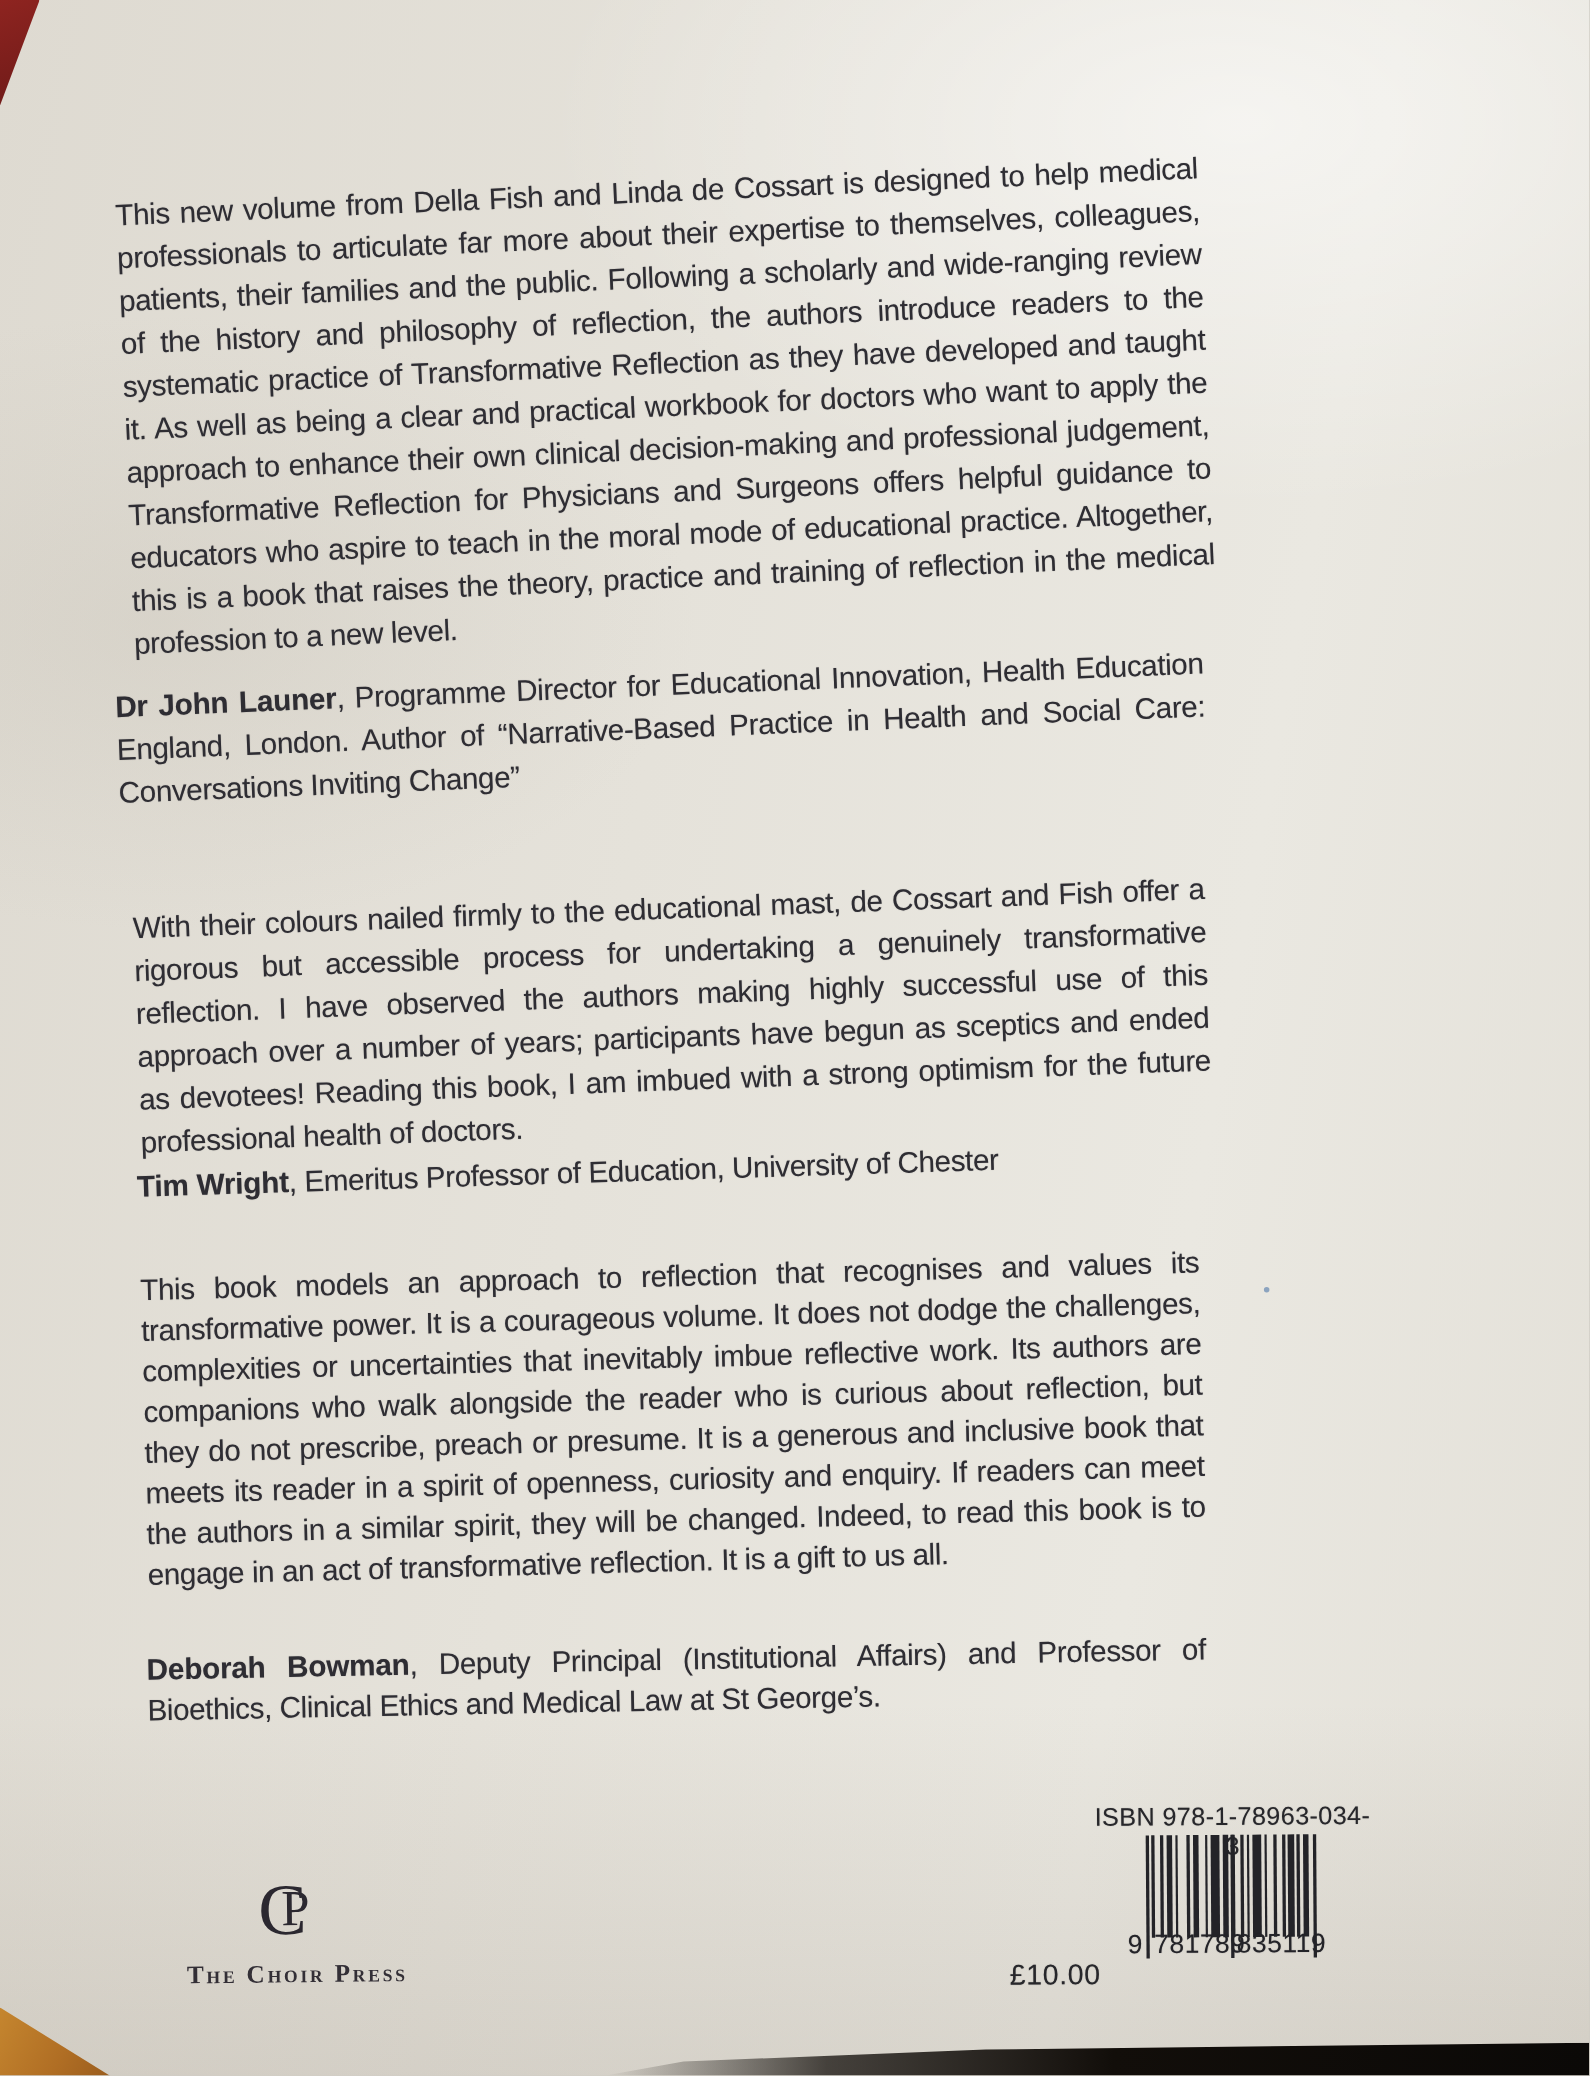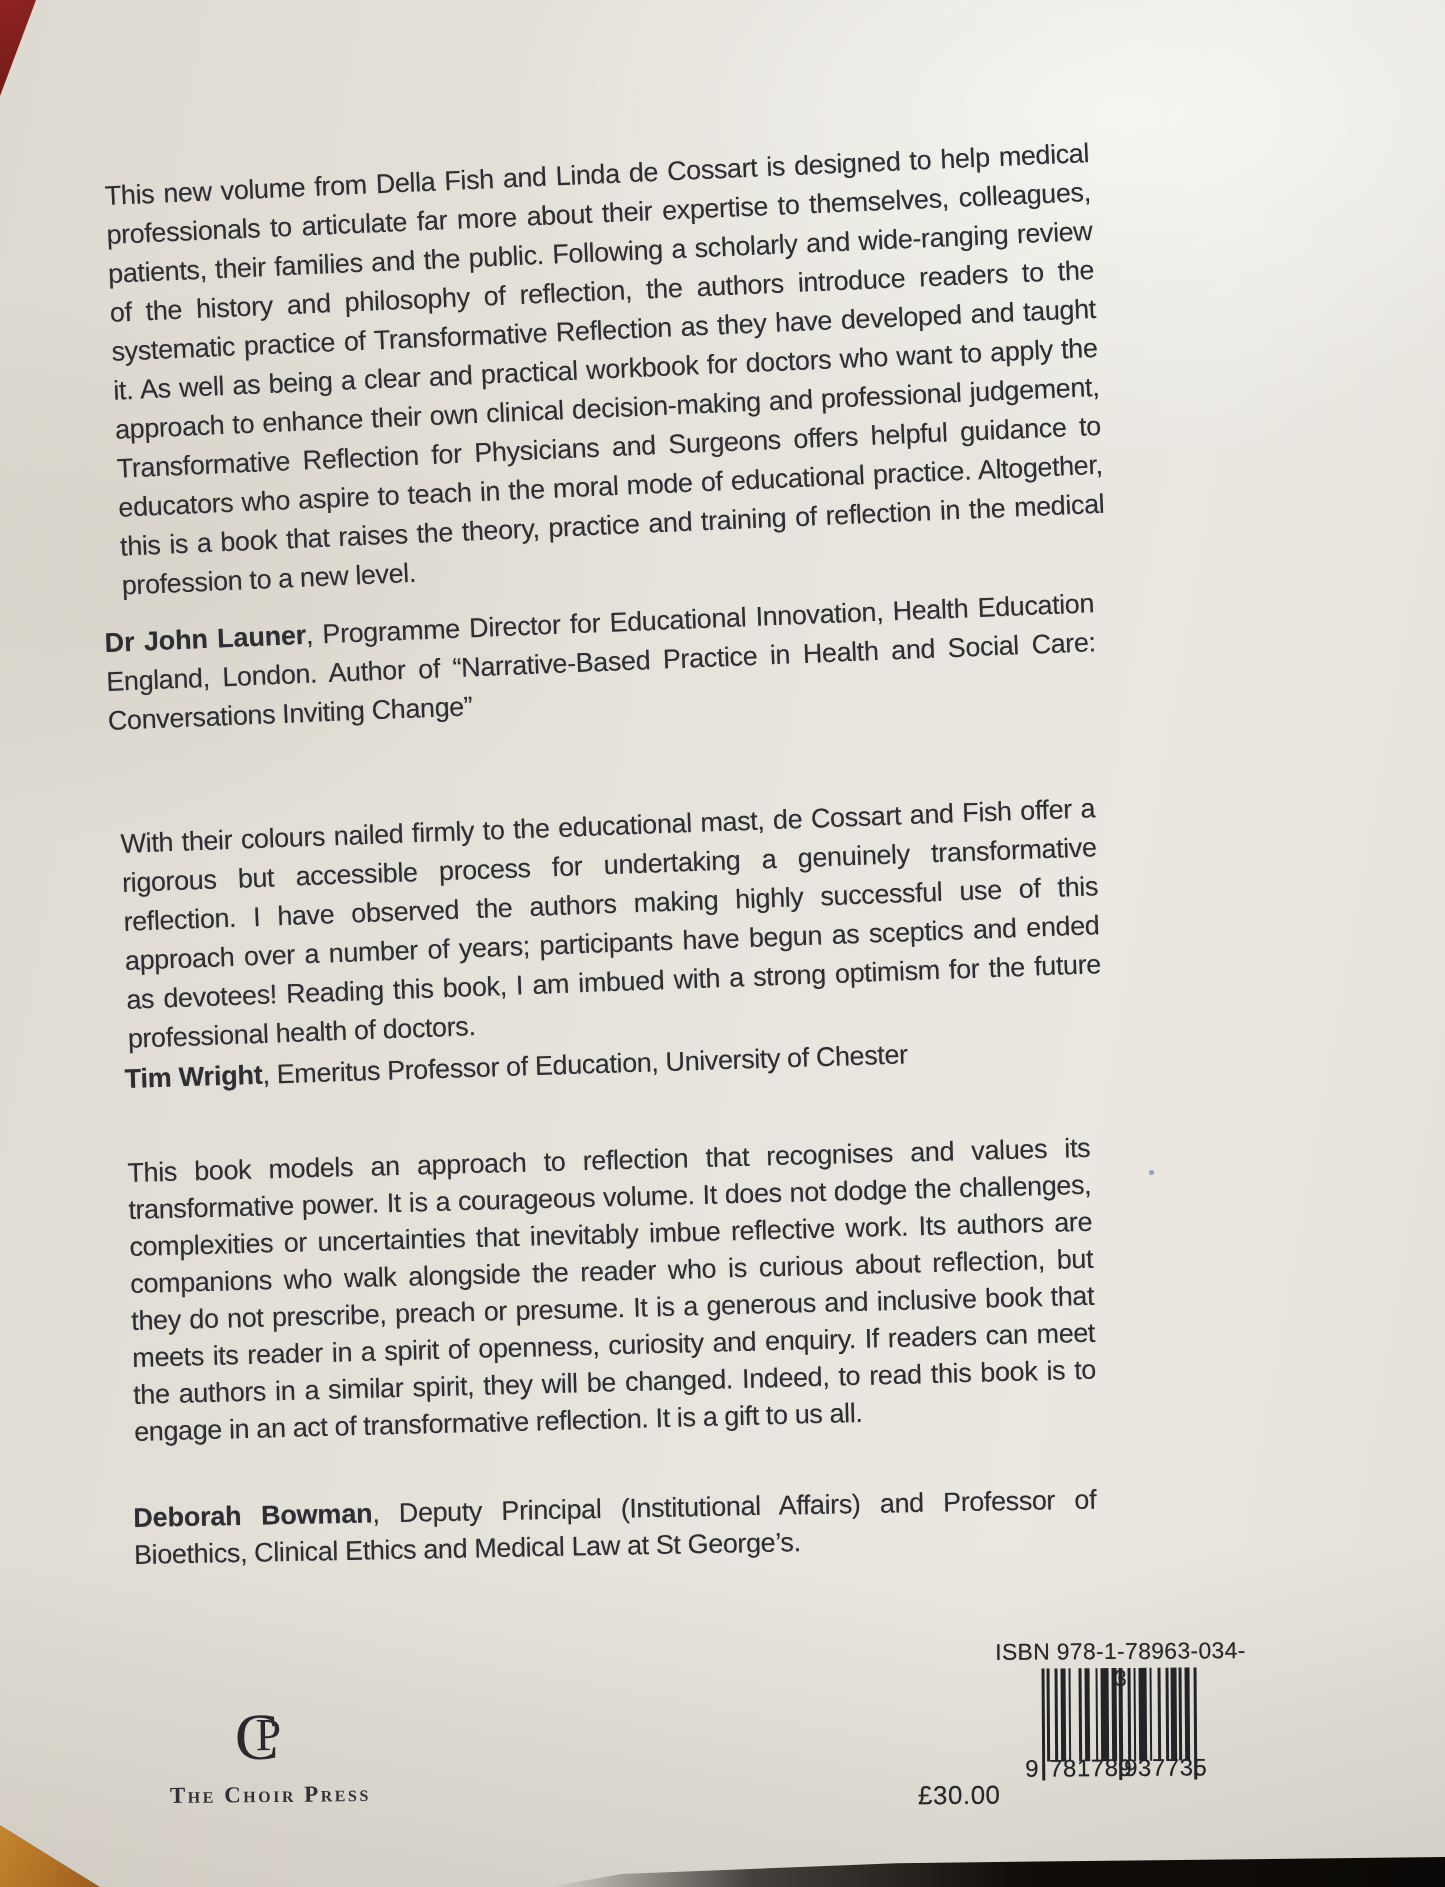--- a/index.html
+++ b/index.html
@@ -110,21 +110,21 @@
   <p class="txt attr deborah"><strong>Deborah Bowman</strong><span>,  Deputy Principal (Institutional Affairs) and Professor of Bioethics, Clinical Ethics and Medical Law at St George’s.</span></p>
 
   <div class="publisher">
     <div class="monogram">
       <span class="mc">C</span>
       <span class="mp">P</span>
     </div>
     <div class="pub-name">The Choir Press</div>
   </div>
 
-  <div class="price">£30.00</div>
+  <div class="price">£10.00</div>
 
   <div class="isbn-block">
     <div class="isbn-label">ISBN 978-1-78963-034-3</div>
     <div class="bars-area">
         <i style="left:0.00px;width:2.70px"></i>
         <i style="left:8.11px;width:2.70px"></i>
         <i style="left:13.52px;width:5.41px"></i>
         <i style="left:21.63px;width:2.70px"></i>
         <i style="left:32.44px;width:2.70px"></i>
         <i style="left:37.85px;width:5.41px"></i>
@@ -140,20 +140,20 @@
         <i style="left:118.96px;width:2.70px"></i>
         <i style="left:124.37px;width:5.41px"></i>
         <i style="left:132.48px;width:2.70px"></i>
         <i style="left:137.89px;width:5.41px"></i>
       </div>
     <div class="guard g1"></div>
     <div class="guard g2"></div>
     <div class="guard g3"></div>
     <div class="bc-digits d-left">9</div>
     <div class="bc-digits d-mid">781789</div>
-    <div class="bc-digits d-right">937735</div>
+    <div class="bc-digits d-right">835119</div>
   </div>
 
   <div class="speck"></div>
   <div class="wood-corner"></div>
   <div class="shadow-strip"></div>
 
 </div>
 
 </body></html>

